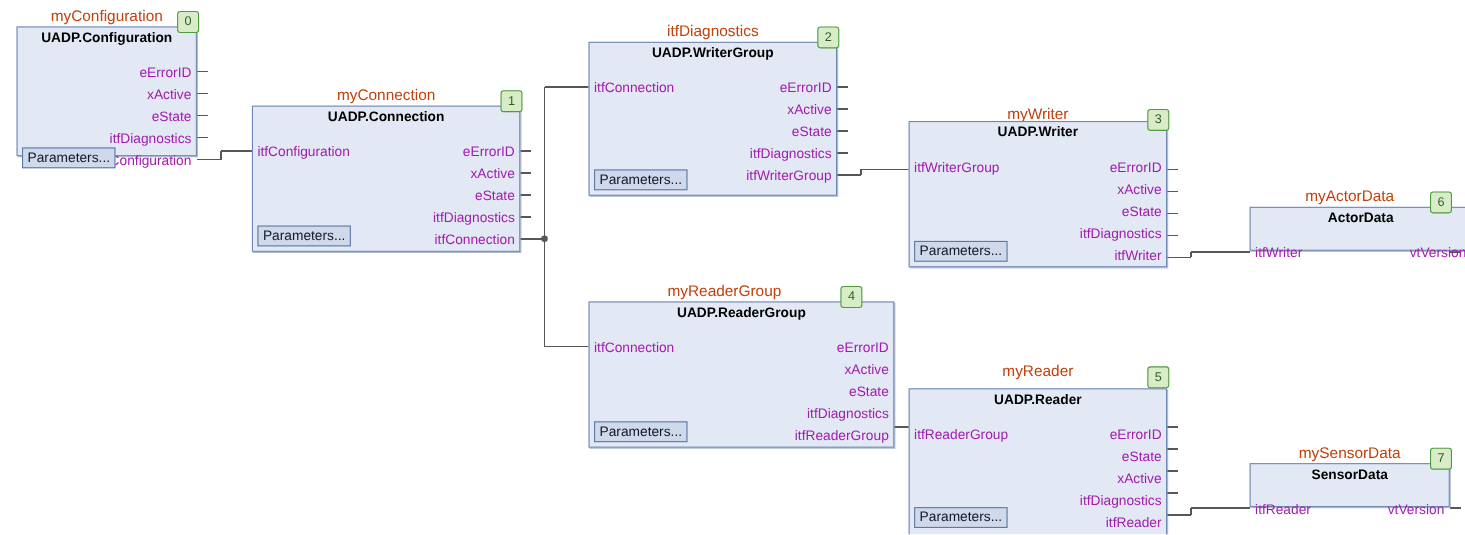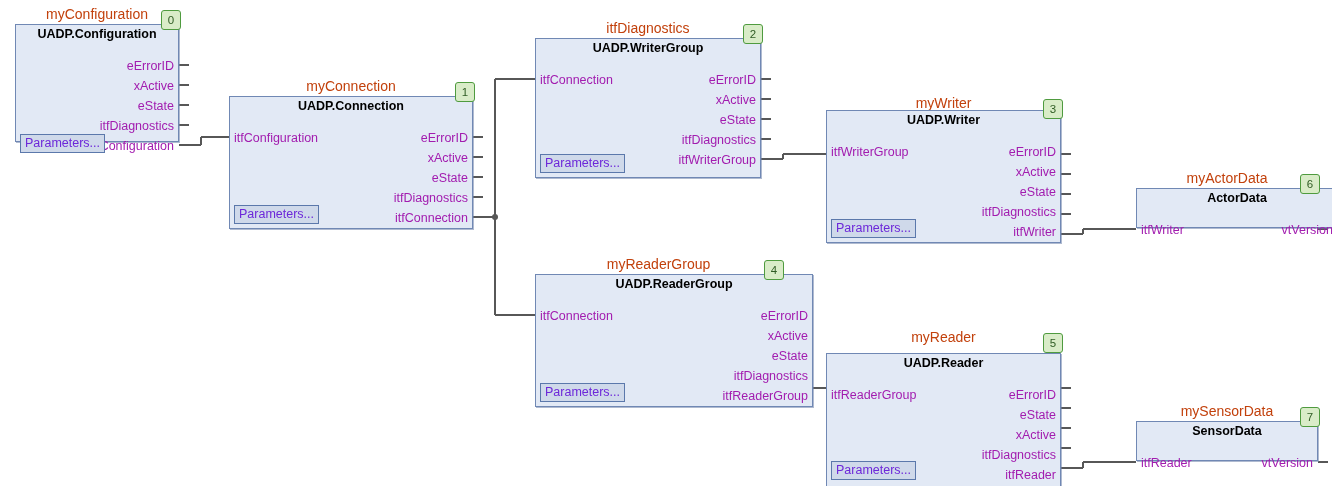--- a/index.html
+++ b/index.html
@@ -83,21 +83,21 @@
   .pin.in  { left: 4px;  text-align: left; }
   .pin.out { right: 4px; text-align: right; }
 
   
   .params {
     position: absolute;
     box-sizing: border-box;
     background: #cfd9ea;
     border: 1px solid #5b78ab;
     font-size: 12.5px;
-    color: #6d28d9;
+    color: #0f172a;
     padding: 0 4px;
     line-height: 17px;
     height: 19px;
     white-space: nowrap;
     text-align: left;
   }
 </style>
 </head>
 <body>
 

